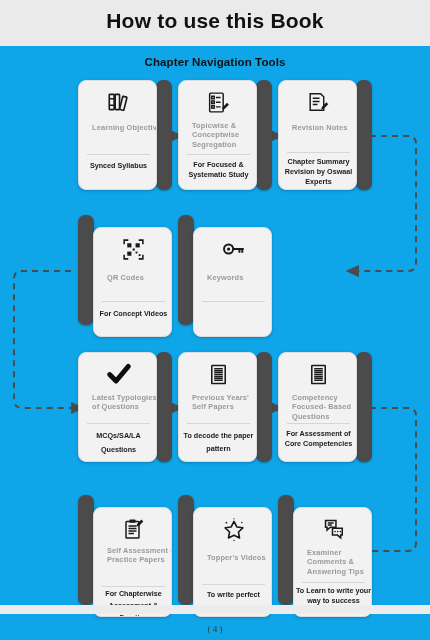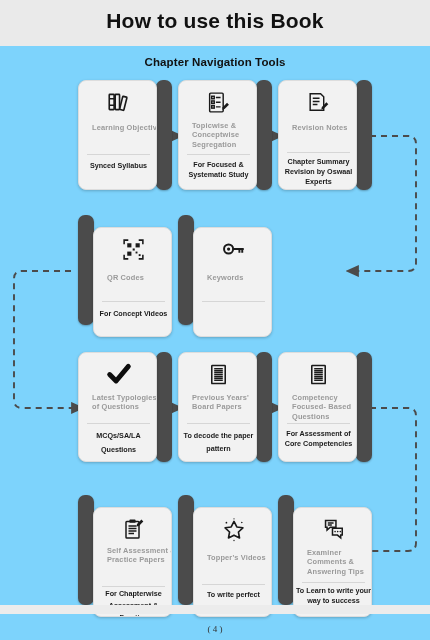--- a/index.html
+++ b/index.html
@@ -3,21 +3,21 @@
 <meta charset="utf-8">
 <style>
   html,body{margin:0;padding:0;}
   body{
     width:430px;height:640px;
     background:#ffffff;
     font-family:"Liberation Sans", sans-serif;
     overflow:hidden;
     position:relative;
   }
-  #page{position:relative;width:430px;height:640px;background:#7dd3fc;}
+  #page{position:relative;width:430px;height:640px;background:#0ea5e9;}
 
   
   .header-band{
     position:absolute;left:0;top:0;width:430px;height:46px;
     background:#eaeaea;
   }
   .header-title{
     position:absolute;left:0;top:9px;width:430px;
     text-align:center;
     font-size:21px;font-weight:bold;color:#111;
@@ -252,21 +252,21 @@
           <rect x="5" y="2.5" width="14" height="19" rx="0.5"></rect>
           <line x1="7.5" y1="6" x2="16.5" y2="6"></line>
             <line x1="7.5" y1="8" x2="16.5" y2="8"></line>
           <line x1="7.5" y1="10" x2="16.5" y2="10"></line>
             <line x1="7.5" y1="12" x2="16.5" y2="12"></line>
           <line x1="7.5" y1="14" x2="16.5" y2="14"></line>
             <line x1="7.5" y1="16" x2="16.5" y2="16"></line>
           <line x1="7.5" y1="18" x2="16.5" y2="18"></line>
         </svg>
       </div>
-      <div class="title" style="top:40px">Previous Years' Board Papers</div>
+      <div class="title" style="top:40px">Previous Years' Self Papers</div>
       <div class="divider" style="top:70px"></div>
       <div class="sub" style="top:76px;line-height:13px">To decode the paper pattern</div>
     </div>
   </div>
 
   <div class="card dir-r" style="left:278px;top:352px">
     <div class="tab"></div>
     <div class="body">
       <div class="icon">
         <svg width="23" height="23" viewBox="0 0 24 24" fill="none" stroke="#1a1a1a" stroke-width="1.6">

